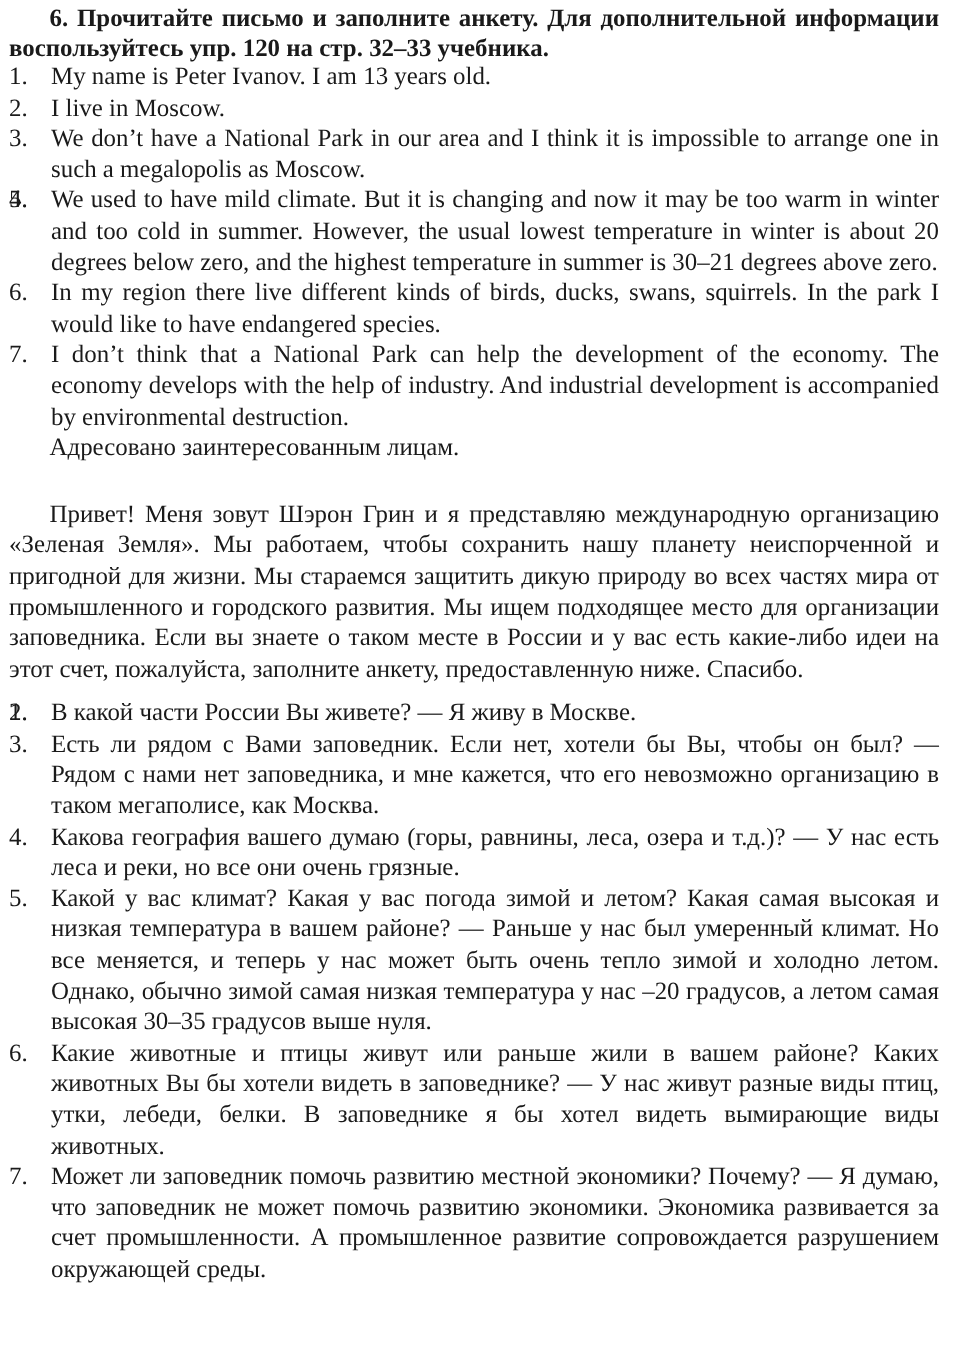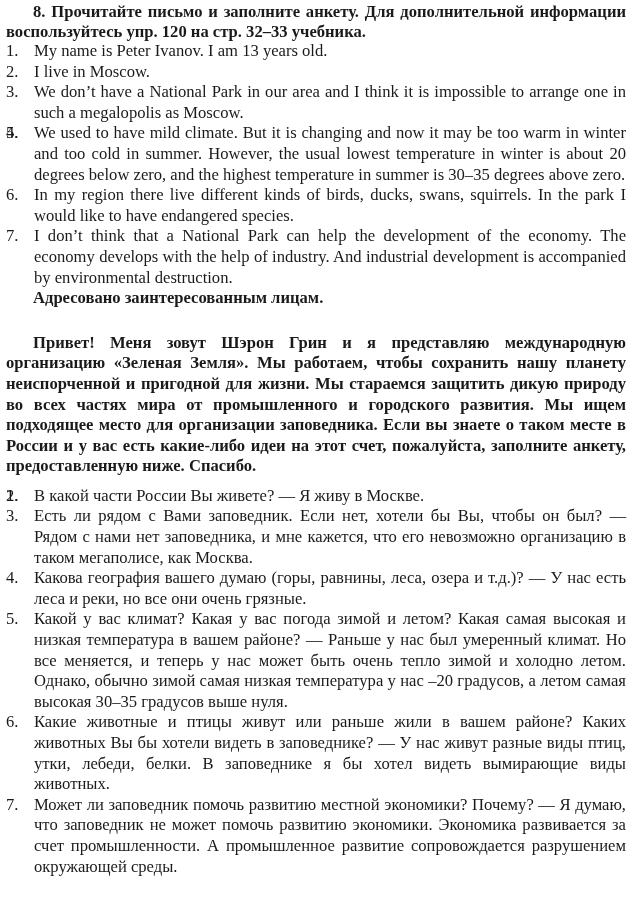--- a/index.html
+++ b/index.html
@@ -29,39 +29,38 @@
     }
     ol.answers li .num {
       position: absolute;
       left: 0;
       top: 0;
     }
     .para {
       margin: 0;
       text-indent: 27px;
       text-align: justify;
-      font-weight: bold;
     }
     .para.address { margin-top: 0; }
     .letter-body { margin-bottom: 9px; margin-top: 24px; }
     ol.questionnaire { margin-top: 0; }
   </style>
 </head>
 <body>
 
 <div class="page">
 
-  <p class="task-heading">8. Прочитайте письмо и заполните анкету. Для дополнительной информации воспользуйтесь упр. 120 на стр. 32–33 учебника.</p>
+  <p class="task-heading">6. Прочитайте письмо и заполните анкету. Для дополнительной информации воспользуйтесь упр. 120 на стр. 32–33 учебника.</p>
 
   <ol class="answers">
     <li><span class="num">1.</span><span>My name is Peter Ivanov. I am 13 years old.</span></li>
     <li><span class="num">2.</span><span>I live in Moscow.</span></li>
     <li><span class="num">3.</span><span>We don’t have a National Park in our area and I think it is impossible to arrange one in such a megalopolis as Moscow.</span></li>
     <li><span class="num">4.</span></li>
-    <li><span class="num">5.</span><span>We used to have mild climate. But it is changing and now it may be too warm in winter and too cold in summer. However, the usual lowest temperature in winter is about 20 degrees below zero, and the highest temperature in summer is 30–35 degrees above zero.</span></li>
+    <li><span class="num">5.</span><span>We used to have mild climate. But it is changing and now it may be too warm in winter and too cold in summer. However, the usual lowest temperature in winter is about 20 degrees below zero, and the highest temperature in summer is 30–21 degrees above zero.</span></li>
     <li><span class="num">6.</span><span>In my region there live different kinds of birds, ducks, swans, squirrels. In the park I would like to have endangered species.</span></li>
     <li><span class="num">7.</span><span>I don’t think that a National Park can help the development of the economy. The economy develops with the help of industry. And industrial development is accompanied by environmental destruction.</span></li>
   </ol>
 
   <p class="para address">Адресовано заинтересованным лицам.</p>
   <p class="para letter-body">Привет! Меня зовут Шэрон Грин и я представляю международную организацию «Зеленая Земля». Мы работаем, чтобы сохранить нашу планету неиспорченной и пригодной для жизни. Мы стараемся защитить дикую природу во всех частях мира от промышленного и городского развития. Мы ищем подходящее место для организации заповедника. Если вы знаете о таком месте в России и у вас есть какие-либо идеи на этот счет, пожалуйста, заполните анкету, предоставленную ниже. Спасибо.</p>
 
   <ol class="answers questionnaire">
     <li><span class="num">1.</span></li>
     <li><span class="num">2.</span><span>В какой части России Вы живете? — Я живу в Москве.</span></li>

